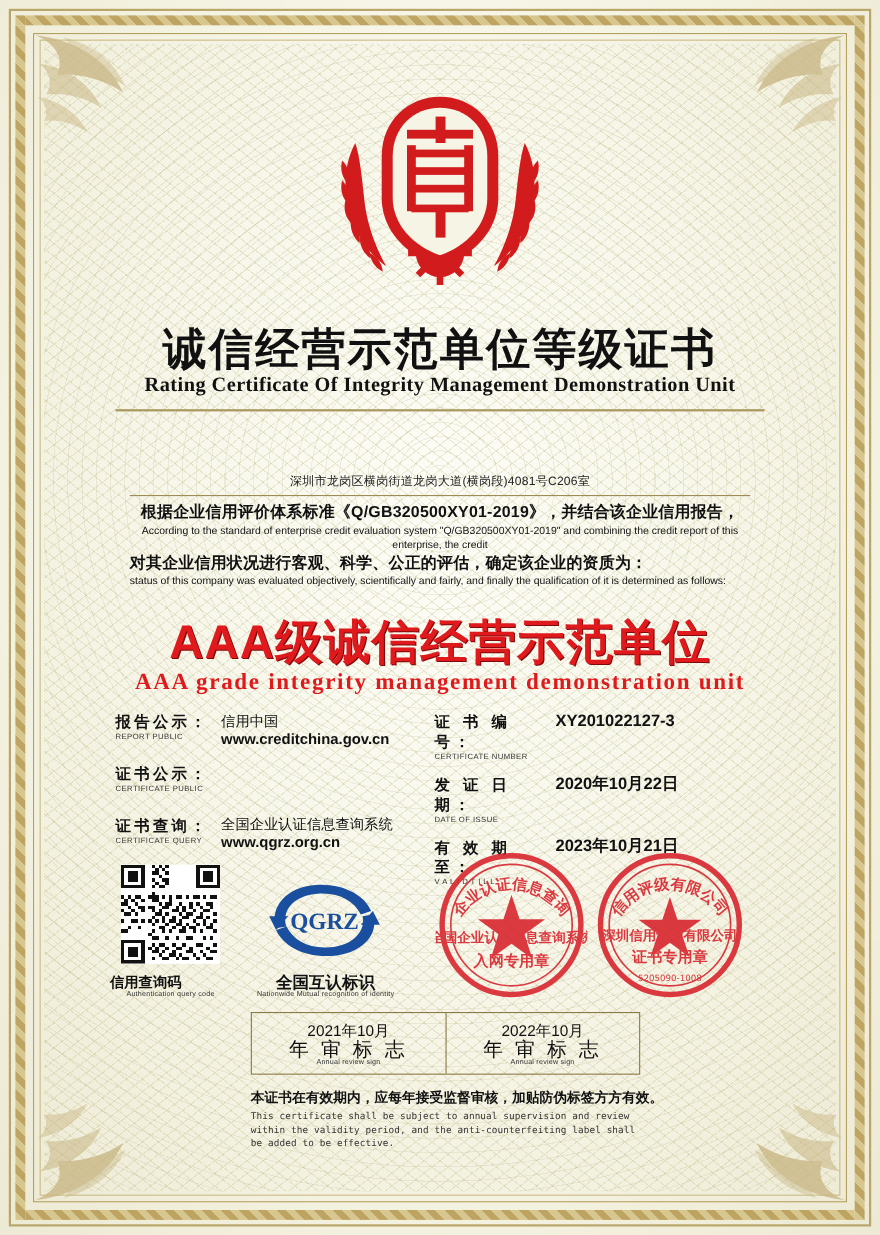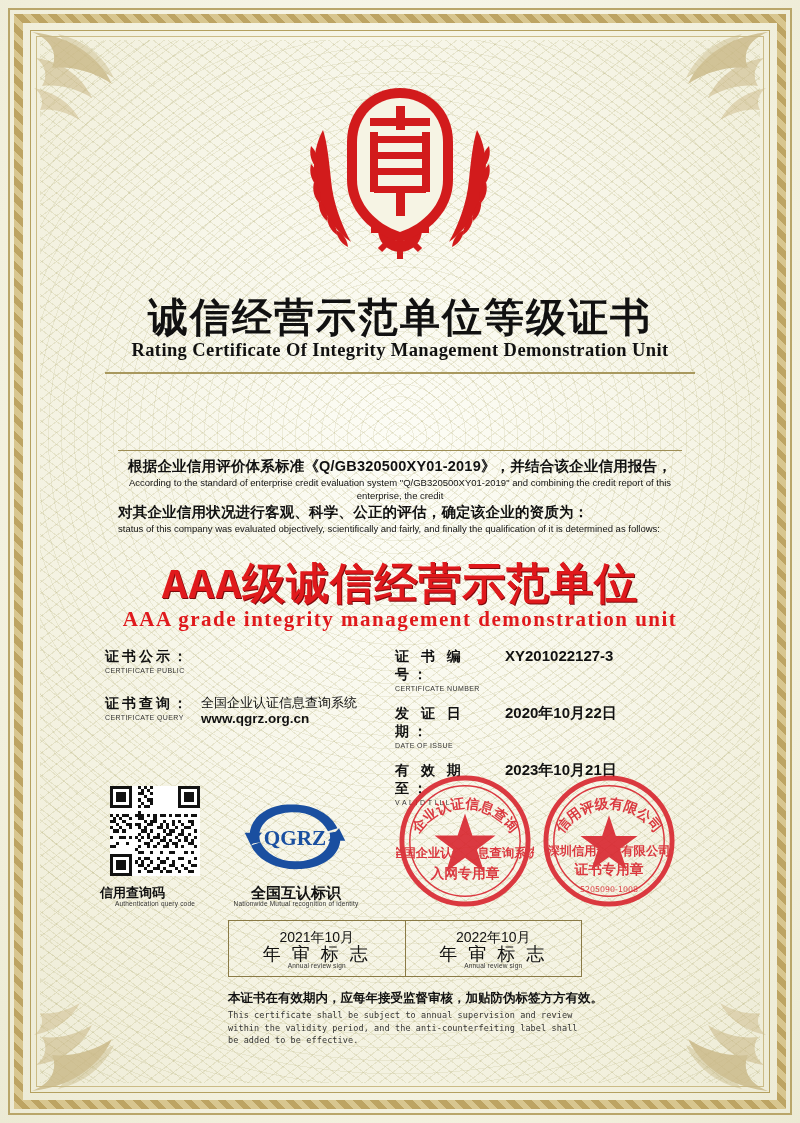--- a/index.html
+++ b/index.html
@@ -85,21 +85,21 @@
 
   .para{position:absolute;left:118px;width:564px;color:#111;}
   .para .cn{font-size:14.5px;font-weight:bold;letter-spacing:.2px;line-height:20px;}
   .para .en{font-size:9.5px;line-height:13px;color:#111;letter-spacing:0;}
   .p1{top:456px;text-align:center;}
   .p2{top:502px;text-align:left;}
 
   .grade-cn{
     position:absolute;top:555px;left:0;width:800px;text-align:center;
     font-size:43px;font-weight:bold;color:#e0191c;letter-spacing:1px;
-    font-family:Liberation Mono, monospace;
+    font-family:Liberation Sans, sans-serif;
     text-shadow:1px 1px 0 #7d0a0c;
   }
   .grade-en{
     position:absolute;top:607px;left:0;width:800px;text-align:center;
     font-size:21px;font-weight:bold;color:#e0191c;letter-spacing:1.5px;
     font-family:"Liberation Serif",serif;
   }
 
   
   .info-left{position:absolute;left:105px;top:648px;width:290px;}
@@ -237,36 +237,48 @@
           <rect x="99" y="116" width="52" height="7"></rect>
           <rect x="121" y="122" width="9" height="24"></rect>
         </g>
       </g>
     </svg>
 
     <div class="title-cn">诚信经营示范单位等级证书</div>
     <div class="title-en">Rating Certificate Of Integrity Management Demonstration Unit</div>
     <div class="rule"></div>
 
+    <div class="address">深圳市龙岗区横岗街道龙岗大道(横岗段)4081号C206室</div>
     <div class="addr-rule"></div>
 
     <div class="para p1">
       <div class="cn">根据企业信用评价体系标准《Q/GB320500XY01-2019》，并结合该企业信用报告，</div>
       <div class="en">According to the standard of enterprise credit evaluation system "Q/GB320500XY01-2019" and combining the credit report of this enterprise, the credit</div>
     </div>
 
     <div class="para p2">
       <div class="cn">对其企业信用状况进行客观、科学、公正的评估，确定该企业的资质为：</div>
       <div class="en">status of this company was evaluated objectively, scientifically and fairly, and finally the qualification of it is determined as follows:</div>
     </div>
 
     <div class="grade-cn">AAA级诚信经营示范单位</div>
     <div class="grade-en">AAA grade integrity management demonstration unit</div>
 
     <div class="info-left">
+      <div class="row">
+        <div class="lbl">
+          <div class="l-cn">报告公示：</div>
+          <div class="l-en">REPORT PUBLIC</div>
+        </div>
+        <div class="val">
+          <div class="v1">信用中国</div>
+          <div class="v2">www.creditchina.gov.cn</div>
+        </div>
+        <div style="clear:both"></div>
+      </div>
 
       <div class="row">
         <div class="lbl">
           <div class="l-cn">证书公示：</div>
           <div class="l-en">CERTIFICATE PUBLIC</div>
         </div>
         <div style="clear:both"></div>
       </div>
 
       <div class="row">

